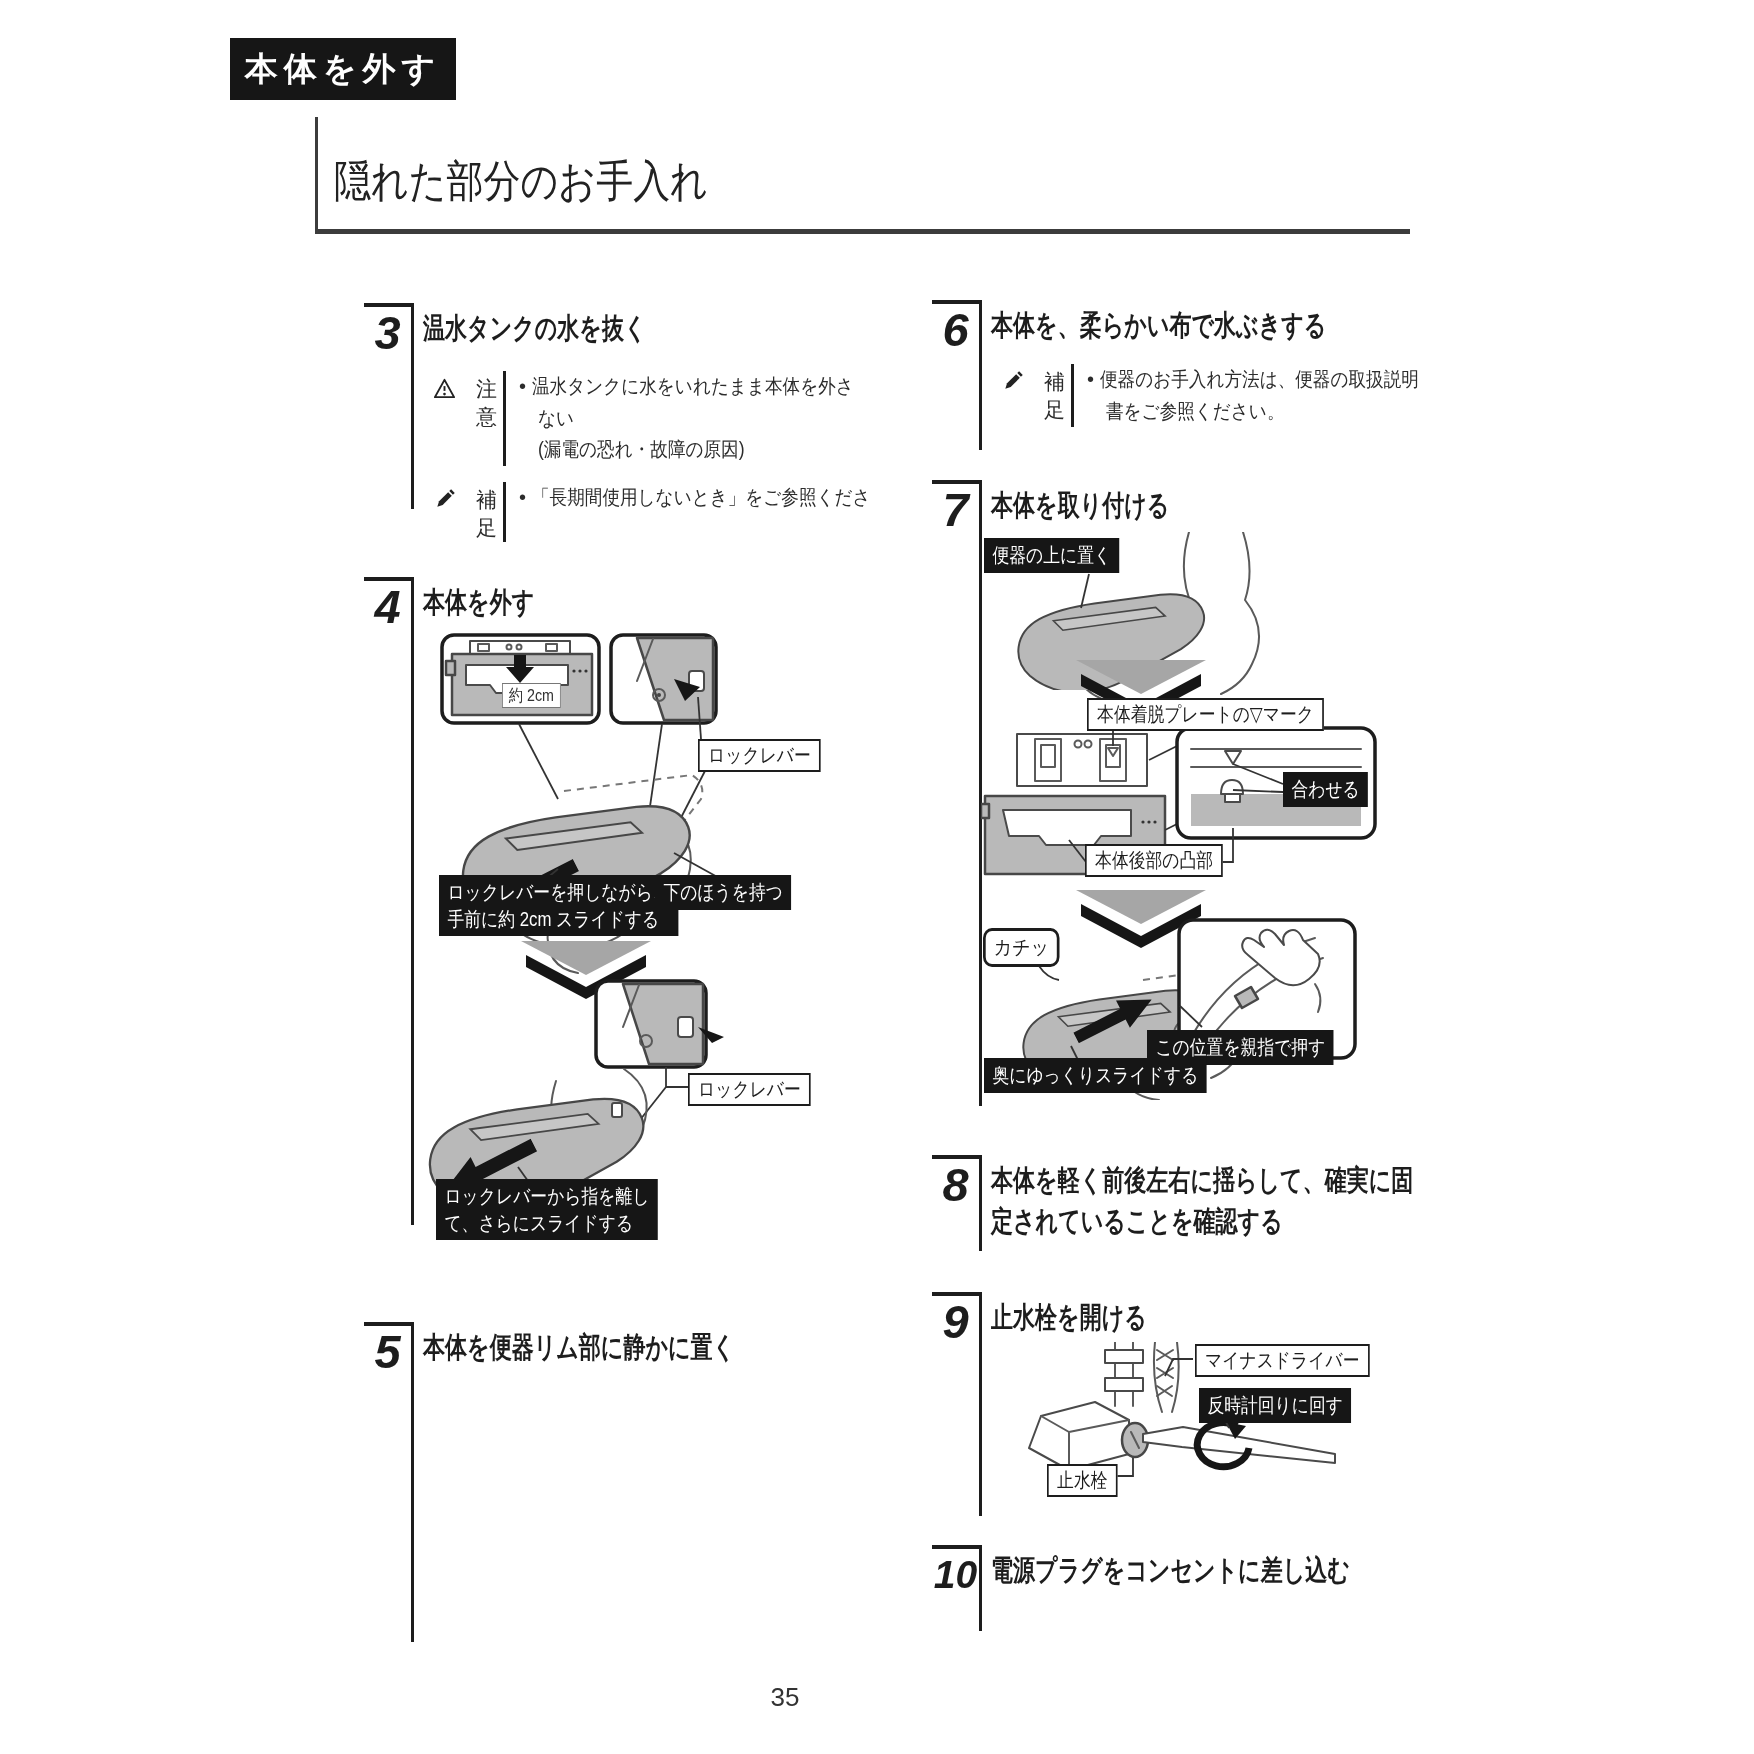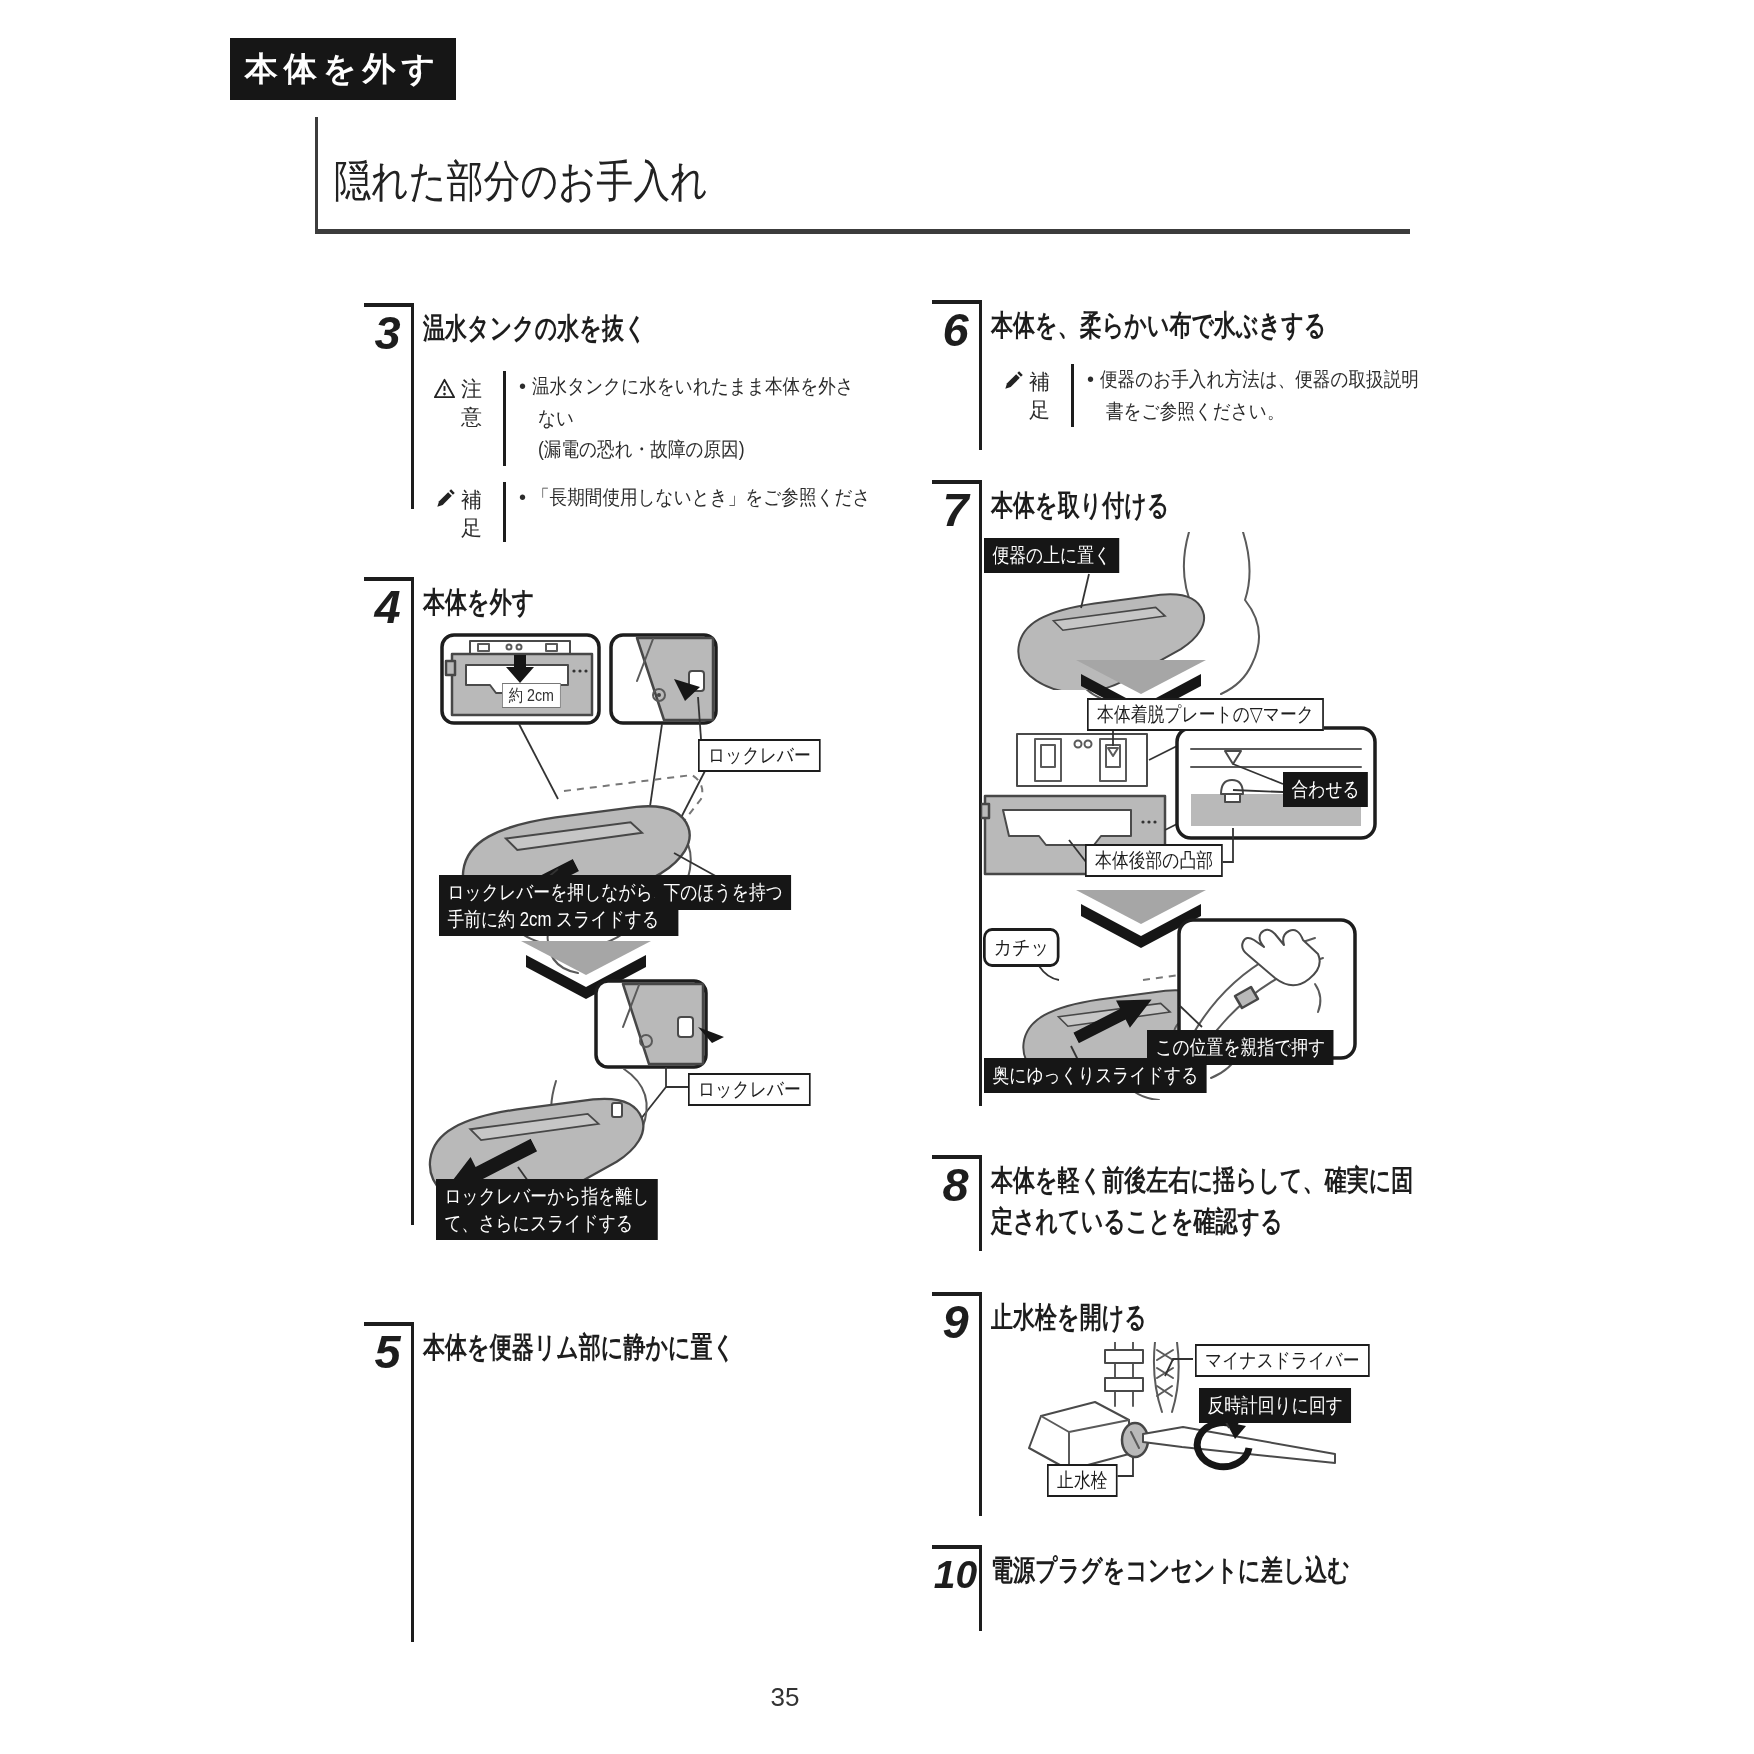--- a/index.html
+++ b/index.html
@@ -28,21 +28,21 @@
     font-style:italic; font-weight:bold; font-size:47px; line-height:1.12; color:#1d1d1d;
   }
   .step-num.two-digit { font-size:39px; line-height:1.35; }
   .step-vline { flex:0 0 3px; width:3px; background:#1d1d1d; }
   .step-body { flex:1; padding-left:9px; padding-top:5px; }
   .step-title { font-size:29px; font-weight:bold; line-height:1.42; white-space:nowrap; }
   .step-title .cx { display:inline-block; transform:scaleX(0.76); transform-origin:0 50%; white-space:nowrap; }
 
   
   .note-row { display:flex; margin-top:22px; margin-left:10px; align-items:stretch; }
-  .note-head { flex:0 0 66px; display:flex; align-items:flex-start; gap:5px; padding-top:4px; }
+  .note-head { flex:0 0 66px; display:flex; align-items:flex-start; gap:20px; padding-top:4px; }
   .note-head svg { width:23px; height:23px; flex:0 0 23px; margin-top:2px; }
   .note-label { font-size:21px; color:#2c2c2c; }
   .note-bar { flex:0 0 3px; width:3px; background:#1d1d1d; margin-left:4px; }
   .note-body { padding-left:13px; font-size:20px; color:#2c2c2c; }
   .note-line { line-height:1.58; white-space:nowrap; }
   .bullet { display:inline-block; margin-right:6px; }
   .cx88 { display:inline-block; transform:scaleX(0.88); transform-origin:0 50%; white-space:nowrap; }
   .note-line.cont { padding-left:19px; }
 
   

